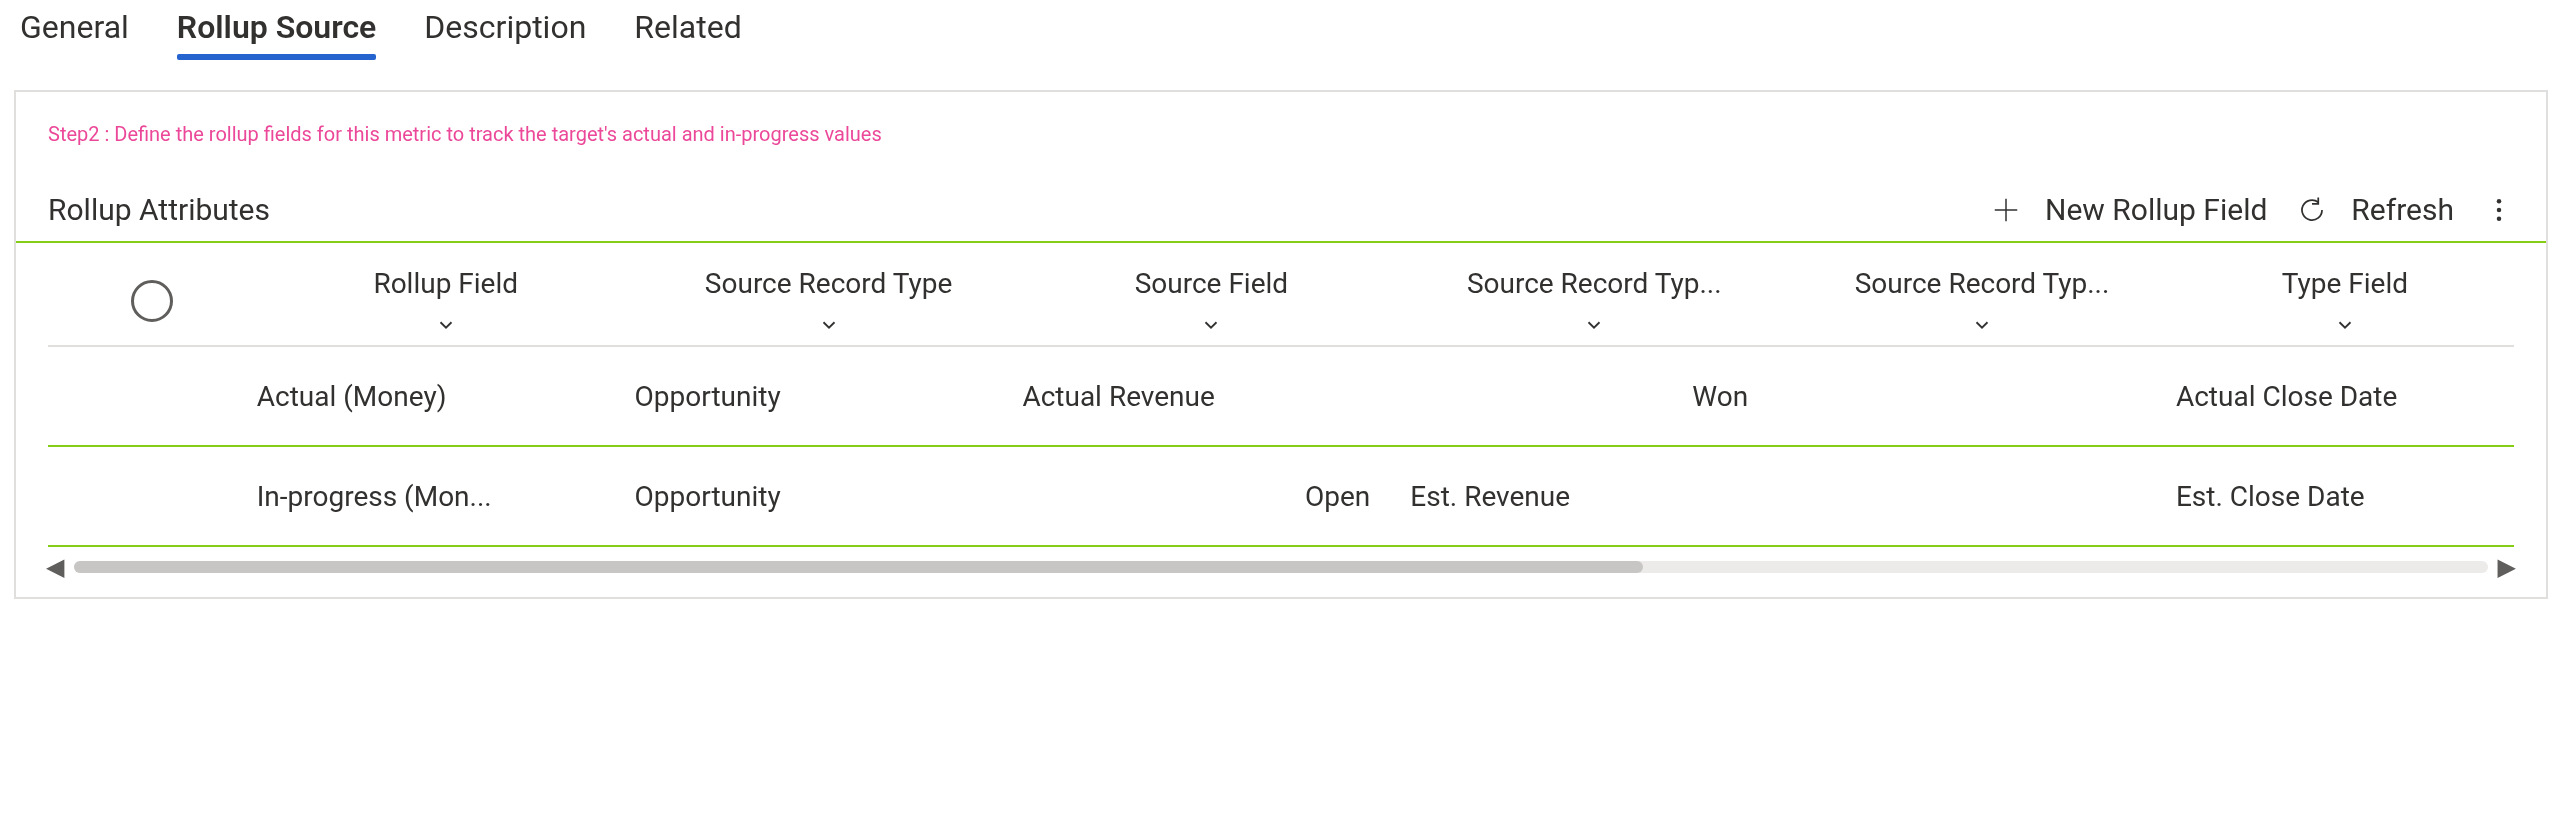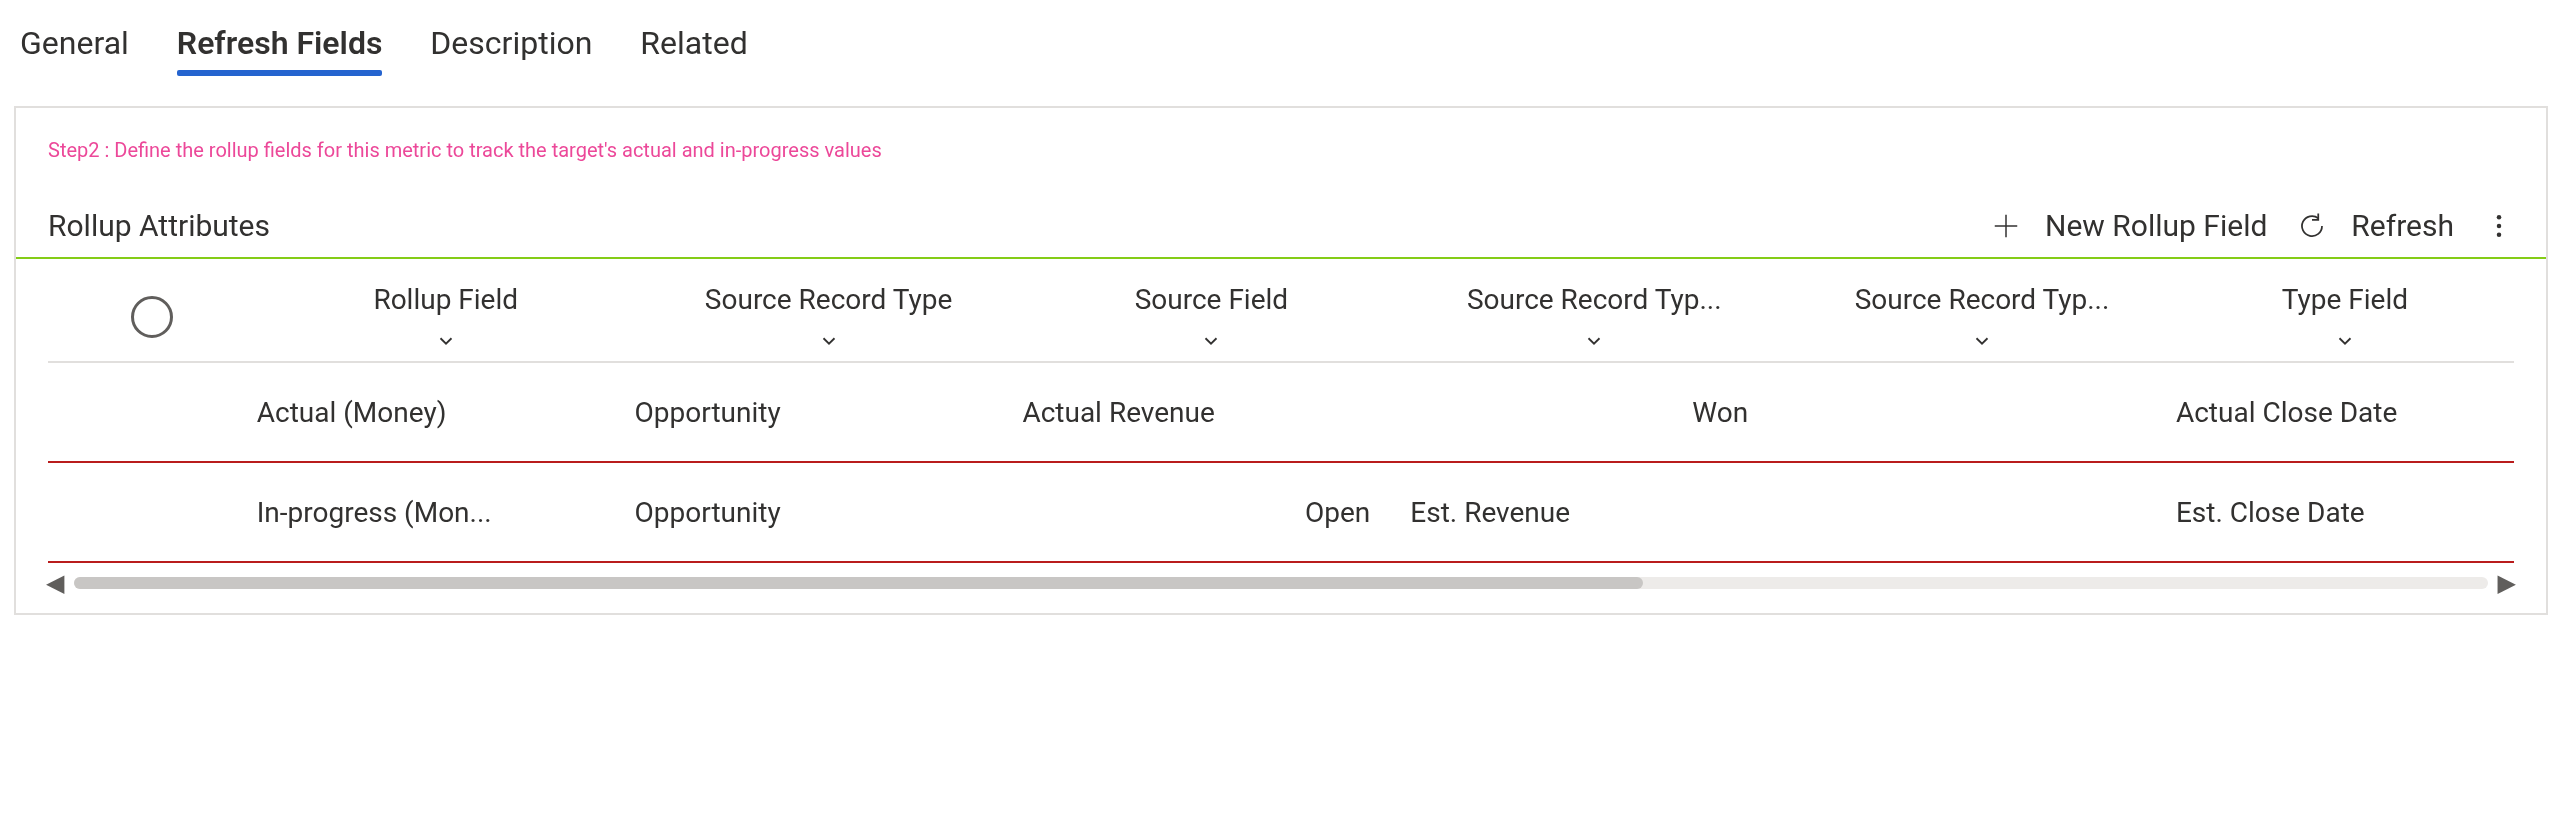--- a/index.html
+++ b/index.html
@@ -1,34 +1,34 @@
 <!DOCTYPE html>
 <html><head>
   <meta charset="utf-8">
   <style>
     * { margin:0; padding:0; box-sizing:border-box; }
     body { font-family:"Segoe UI","Segoe UI Web","-apple-system",BlinkMacSystemFont,Roboto,Arial,sans-serif; color:#323130; background:#fff; width:2562px; height:822px; }
 
-    .tabs { display:flex; gap:48px; padding:24px 20px 20px 20px; font-size:32px; color:#323130; }
+    .tabs { display:flex; gap:48px; padding:8px 20px 20px 20px; font-size:32px; color:#323130; }
     .tab  { position:relative; cursor:pointer; }
     .tab.active { font-weight:600; }
     .tab.active::after { content:""; position:absolute; left:0; right:0; bottom:-14px; height:6px; background:#2564cf; border-radius:2px; }
 
     .panel { margin:24px 14px 0 14px; border:2px solid #e1dfdd; padding-bottom:20px; }
     .step  { padding:30px 32px 0 32px; font-size:20px; font-weight:400; color:#ec4899; }
 
     .toolbar { display:flex; align-items:center; justify-content:space-between; padding:46px 32px 14px 32px; border-bottom:2px solid #84cc16; }
     .toolbar .lbl { font-size:30px; font-weight:400; }
     .actions { display:flex; align-items:center; gap:30px; }
     .ibtn { display:flex; align-items:center; gap:24px; font-size:30px; cursor:pointer; background:none; border:none; font-family:inherit; color:#323130;text-align:center; }
     .ico  { display:inline-flex; }
 
     .grid { padding:0 32px; }
     .hdr  { display:flex; align-items:center; height:90px; border-bottom:2px solid #e1dfdd; margin-top:14px; }
-    .row  { display:flex; align-items:center; height:100px; border-bottom:2px solid #b91c1c; }
+    .row  { display:flex; align-items:center; height:100px; border-bottom:2px solid #84cc16; }
 
     .sel  { width:210px; display:flex; justify-content:center; align-items:center; }
     .ring { width:42px; height:42px; border:3px solid #605e5c; border-radius:50%; }
 
     .col  { padding-right:18px; font-size:28px; white-space:nowrap; overflow:hidden; text-overflow:ellipsis; }
     .hcol { display:flex; align-items:center; gap:14px; cursor:pointer; font-size:28px; font-weight:400;flex-direction:column; }
     .chev svg { display:block; }
 
     .c1{width:380px}.c2{width:390px}.c3{width:380px}.c4{width:390px;justify-content:flex-end}.c5{width:390px}.c6{width:340px}
     .row .c4{text-align:right;padding-right:40px}
@@ -36,21 +36,21 @@
     .scroll { display:flex; align-items:center; height:30px; padding:10px 30px 0 30px; gap:10px; }
     .arrow  { color:#605e5c; font-size:24px; cursor:pointer; }
     .track  { flex:1; height:12px; background:#edebe9; border-radius:6px; position:relative; }
     .thumb  { position:absolute; left:0; width:65%; height:100%; background:#c8c6c4; border-radius:6px; }
   </style>
 </head>
 <body>
 
 <div class="tabs">
   <div class="tab">General</div>
-  <div class="tab active">Refresh Fields</div>
+  <div class="tab active">Rollup Source</div>
   <div class="tab">Description</div>
   <div class="tab">Related</div>
 </div>
 
 <div class="panel">
 
   <div class="step">Step2 : Define the rollup fields for this metric to track the target's actual and in-progress values</div>
 
   <div class="toolbar">
     <div class="lbl">Rollup Attributes</div>

